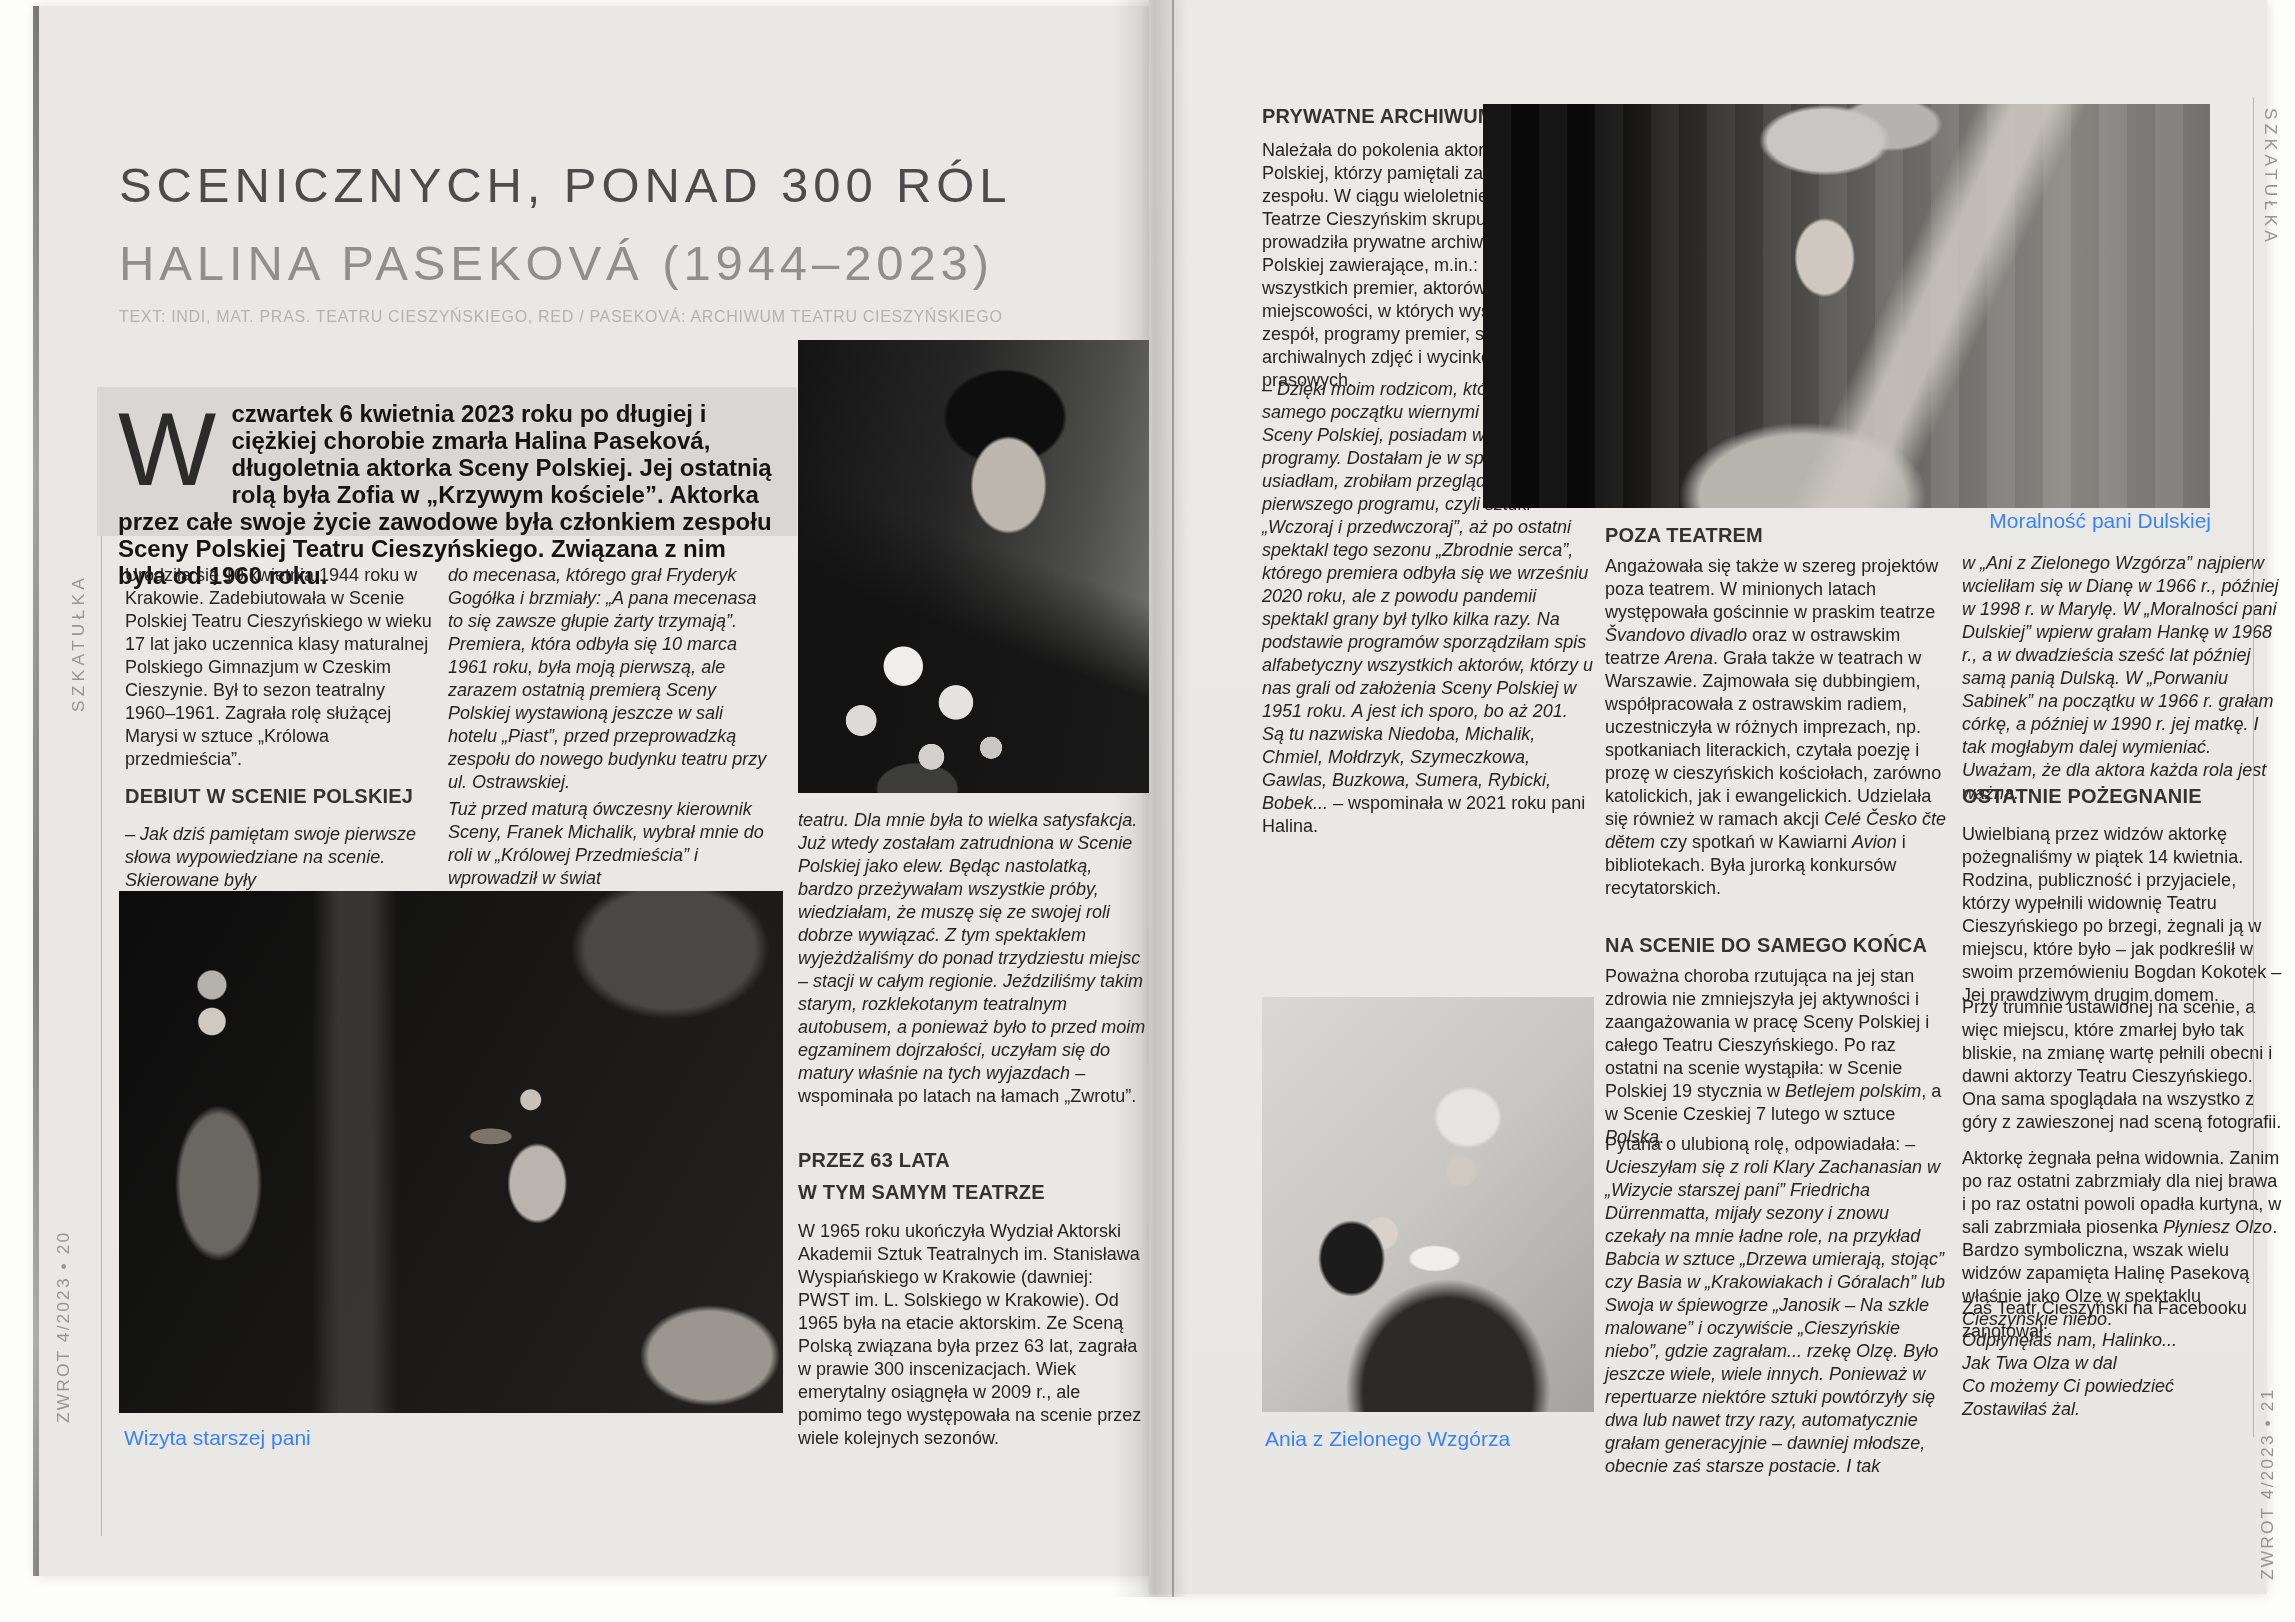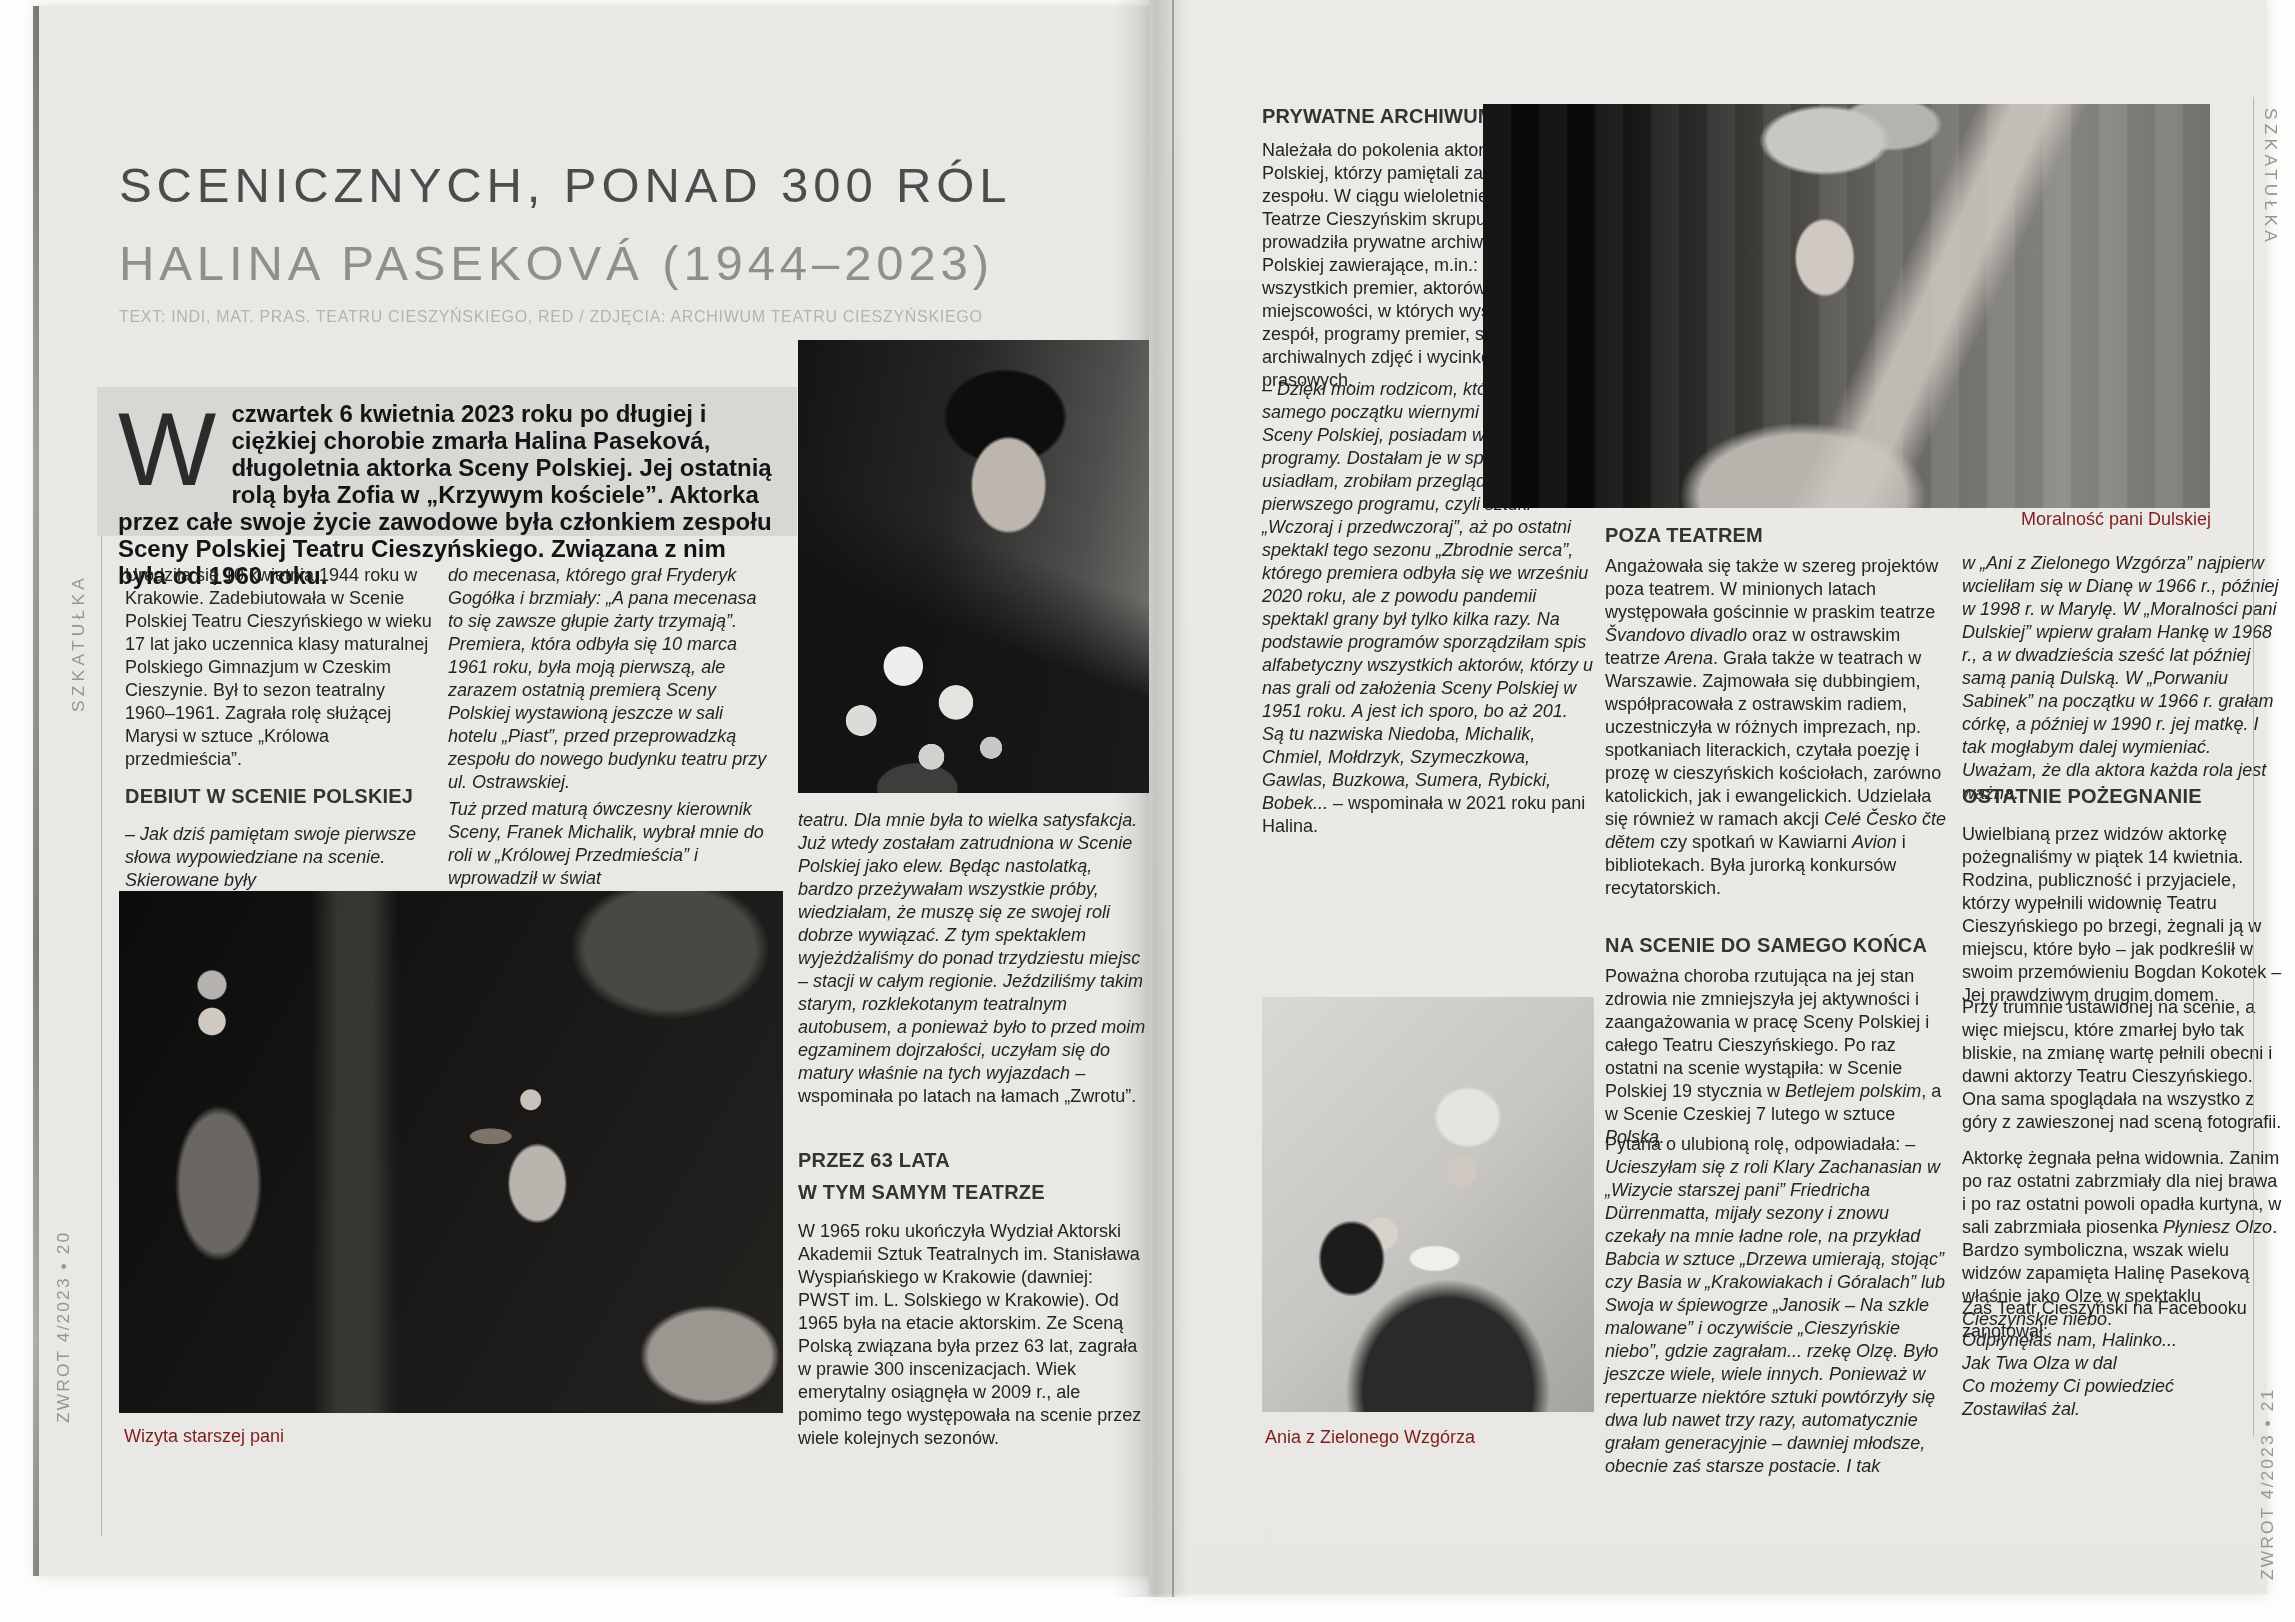--- a/index.html
+++ b/index.html
@@ -23,21 +23,21 @@
 
   .lead-box{position:absolute;left:97px;top:387px;width:700px;height:149px;background:#d8d7d4;}
   .lead-inner{padding:12.5px 18px 0 21px;}
   .lead-dropcap{float:left;font-size:104px;line-height:82px;margin:8.3px 15.3px 0 0;color:#2b2b2b;}
   .lead-text{font-size:24px;line-height:27px;font-weight:bold;color:#141414;}
 
   .body-text{position:absolute;font-size:18px;line-height:23px;color:#242424;}
   .italic{font-style:italic;}
   .body-text i{font-style:italic;}
   .col-heading{position:absolute;font-size:20px;font-weight:bold;color:#333331;letter-spacing:0.2px;line-height:32px;}
-  .caption{position:absolute;font-size:18px;color:#7f1d1d;}
+  .caption{position:absolute;font-size:21px;color:#3b82f6;}
 
   .photo{position:absolute;background-color:#161616;}
   .photo-portrait{left:798px;top:340px;width:351px;height:453px;
     background-image:
       radial-gradient(circle 32px at 30% 72%, #efeeec 0 60%, rgba(0,0,0,0) 63%),
       radial-gradient(circle 28px at 45% 80%, #e4e3e0 0 60%, rgba(0,0,0,0) 63%),
       radial-gradient(circle 25px at 18% 84%, #dcdbd8 0 60%, rgba(0,0,0,0) 63%),
       radial-gradient(circle 21px at 38% 92%, #d2d1ce 0 60%, rgba(0,0,0,0) 63%),
       radial-gradient(circle 18px at 55% 90%, #c8c7c4 0 60%, rgba(0,0,0,0) 63%),
       radial-gradient(ellipse 56px 35px at 34% 99%, #3d3d3b 0 70%, rgba(0,0,0,0) 74%),
@@ -88,21 +88,21 @@
 <div class="stage">
 
   <div class="page page-left"></div>
   <div class="page page-right"></div>
   <div class="edge-strip"></div>
   <div class="gutter"></div>
   <div class="crease"></div>
 
   <div class="headline" style="top:157px">SCENICZNYCH, PONAD 300 RÓL</div>
   <div class="headline light" style="top:235px">HALINA PASEKOVÁ (1944–2023)</div>
-  <div class="byline">TEXT: INDI, MAT. PRAS. TEATRU CIESZYŃSKIEGO, RED / ZDJĘCIA: ARCHIWUM TEATRU CIESZYŃSKIEGO</div>
+  <div class="byline">TEXT: INDI, MAT. PRAS. TEATRU CIESZYŃSKIEGO, RED / PASEKOVÁ: ARCHIWUM TEATRU CIESZYŃSKIEGO</div>
 
   <div class="lead-box">
     <div class="lead-inner">
       <span class="lead-dropcap">W</span>
       <span class="lead-text">czwartek 6 kwietnia 2023 roku po długiej i ciężkiej chorobie zmarła Halina Paseková, długoletnia aktorka Sceny Polskiej. Jej ostatnią rolą była Zofia w „Krzywym kościele”. Aktorka przez całe swoje życie zawodowe była członkiem zespołu Sceny Polskiej Teatru Cieszyńskiego. Związana z nim była od 1960 roku.</span>
     </div>
   </div>
 
   <div class="photo photo-portrait"></div>
 

